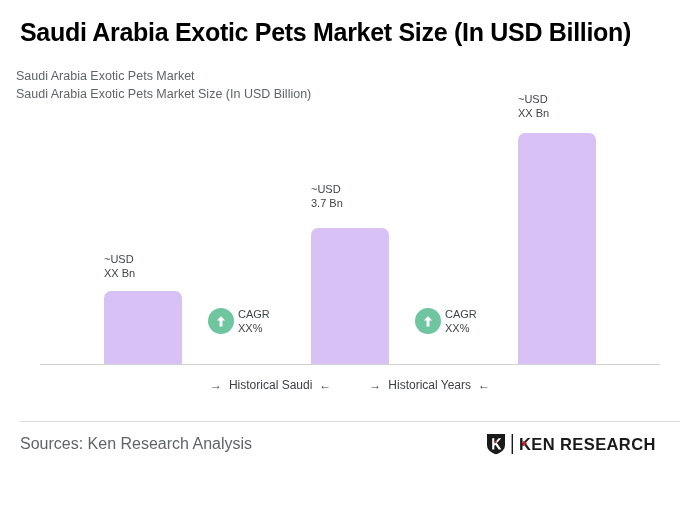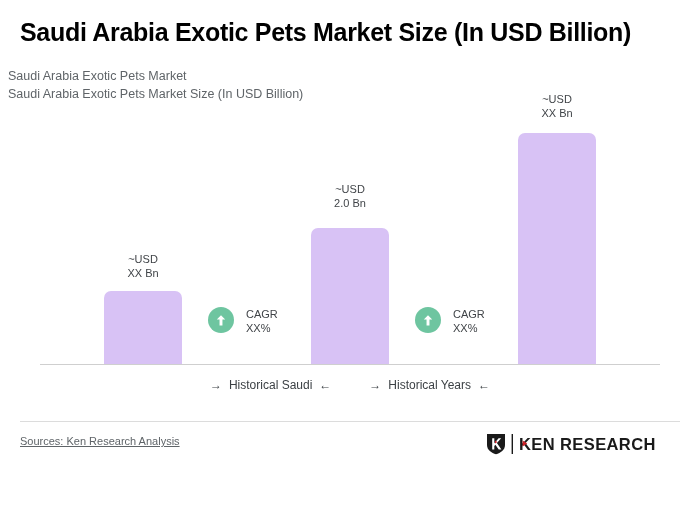--- a/index.html
+++ b/index.html
@@ -27,21 +27,21 @@
     top: 18px;
     width: 660px;
     font-size: 25px;
     font-weight: bold;
     color: #000000;
     letter-spacing: -0.3px;
     white-space: nowrap;
   }
   .subtitle-block {
     position: absolute;
-    left: 8px;
+    left: 16px;
     top: 67px;
     width: 620px;
   }
   .subtitle-line {
     font-size: 12.5px;
     color: #5f6468;
     line-height: 18px;
     white-space: nowrap;
   }
 
@@ -61,32 +61,33 @@
     height: 1px;
     background: #cfcfcf;
   }
   .bar {
     position: absolute;
     background: #d8c2f5;
     border-radius: 7px 7px 0 0;
   }
   .bar-label {
     position: absolute;
-    text-align: center;
+    text-align: left;
     font-size: 11px;
     line-height: 14px;
     color: #404448;
     white-space: nowrap;
   }
 
   
   .cagr-group {
     position: absolute;
     display: flex;
-    gap: 12px;
+    align-items: center;
+    gap: 4px;
   }
   .cagr-circle {
     width: 26px;
     height: 26px;
     border-radius: 50%;
     background: #6ec5a0;
     display: flex;
     align-items: center;
     justify-content: center;
     flex: 0 0 auto;
@@ -128,24 +129,23 @@
     left: 20px;
     top: 421px;
     width: 660px;
     height: 1px;
     background: #dcdcdc;
   }
   .sources {
     position: absolute;
     left: 20px;
     top: 435px;
-    font-size: 11px;
+    font-size: 16px;
     color: #5f6468;
     white-space: nowrap;
-    text-decoration: underline;
   }
   .logo {
     position: absolute;
     left: 486px;
     top: 433px;
     display: flex;
     align-items: center;
     gap: 5px;
   }
   .logo-mark { flex: 0 0 auto; }
@@ -166,21 +166,21 @@
   <div class="plot">
 
     <div class="bar-label" style="left:104px; top:252px; width:78px;">
       <div>~USD</div>
       <div>XX Bn</div>
     </div>
     <div class="bar" style="left:104px; top:291px; width:78px; height:73px;"></div>
 
     <div class="bar-label" style="left:311px; top:182px; width:78px;">
       <div>~USD</div>
-      <div>2.0 Bn</div>
+      <div>3.7 Bn</div>
     </div>
     <div class="bar" style="left:311px; top:228px; width:78px; height:136px;"></div>
 
     <div class="bar-label" style="left:518px; top:92px; width:78px;">
       <div>~USD</div>
       <div>XX Bn</div>
     </div>
     <div class="bar" style="left:518px; top:133px; width:78px; height:231px;"></div>
 
     <div class="cagr-group" style="left:208px; top:307px;">

